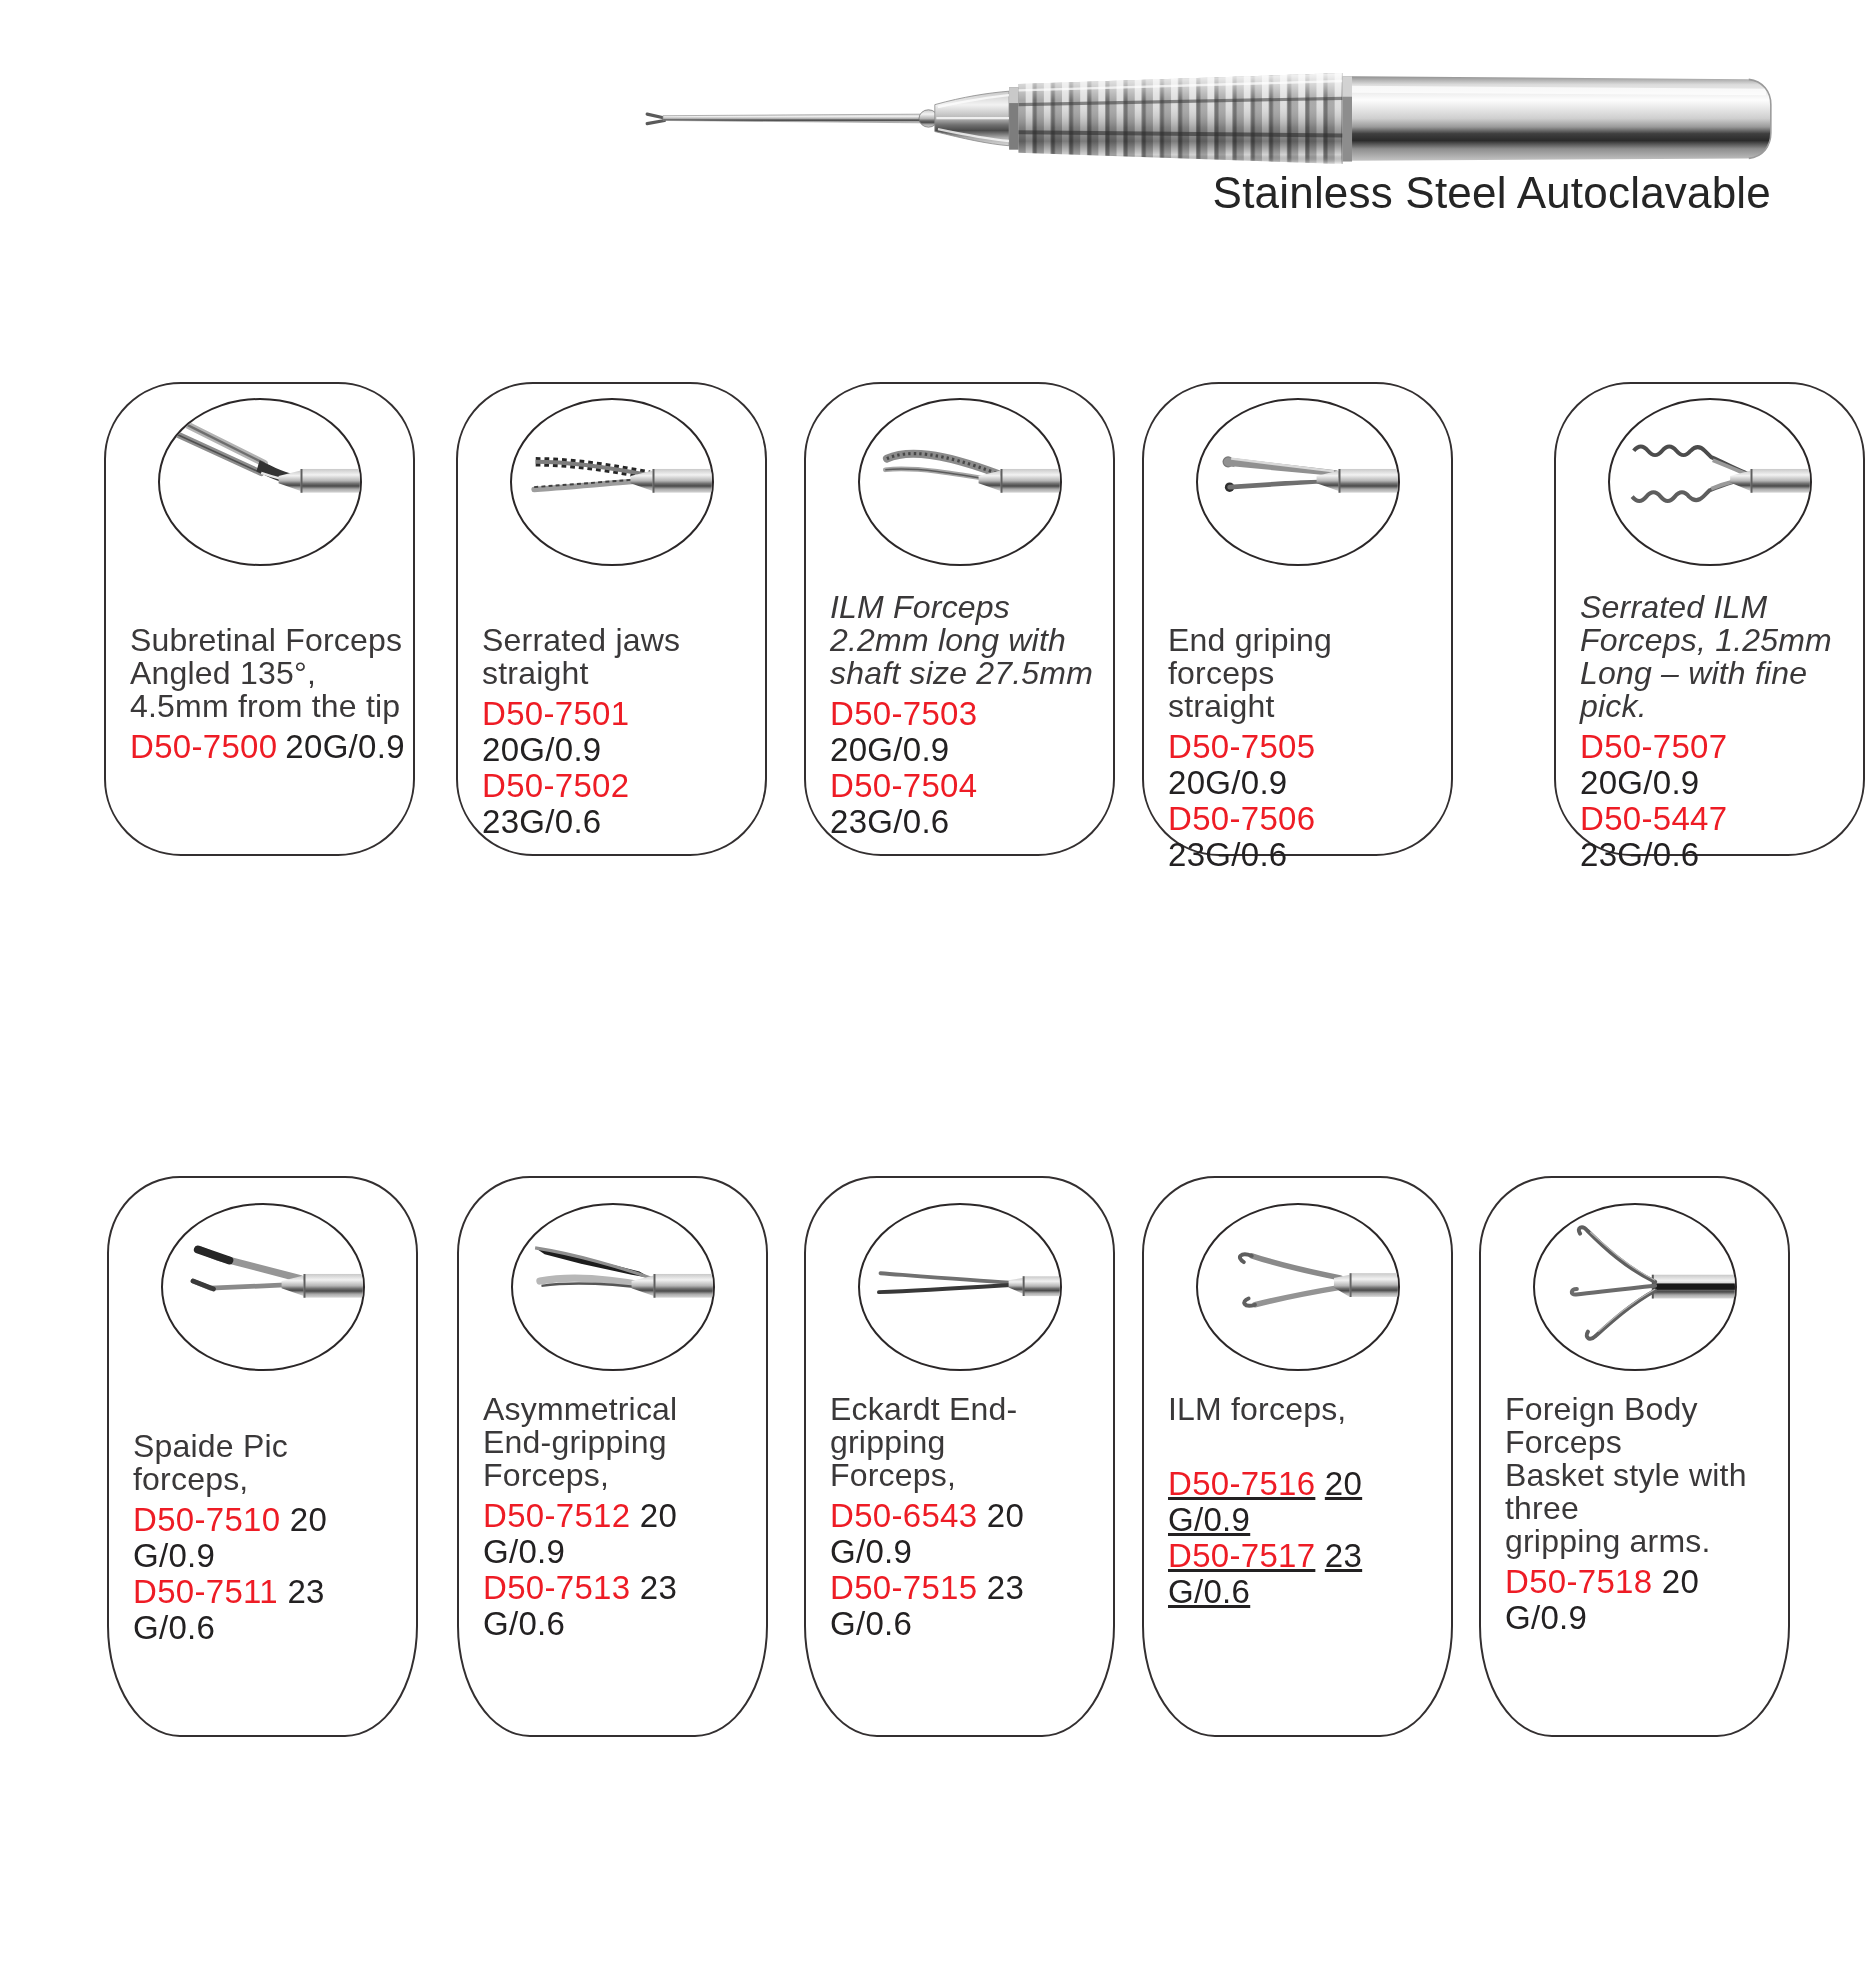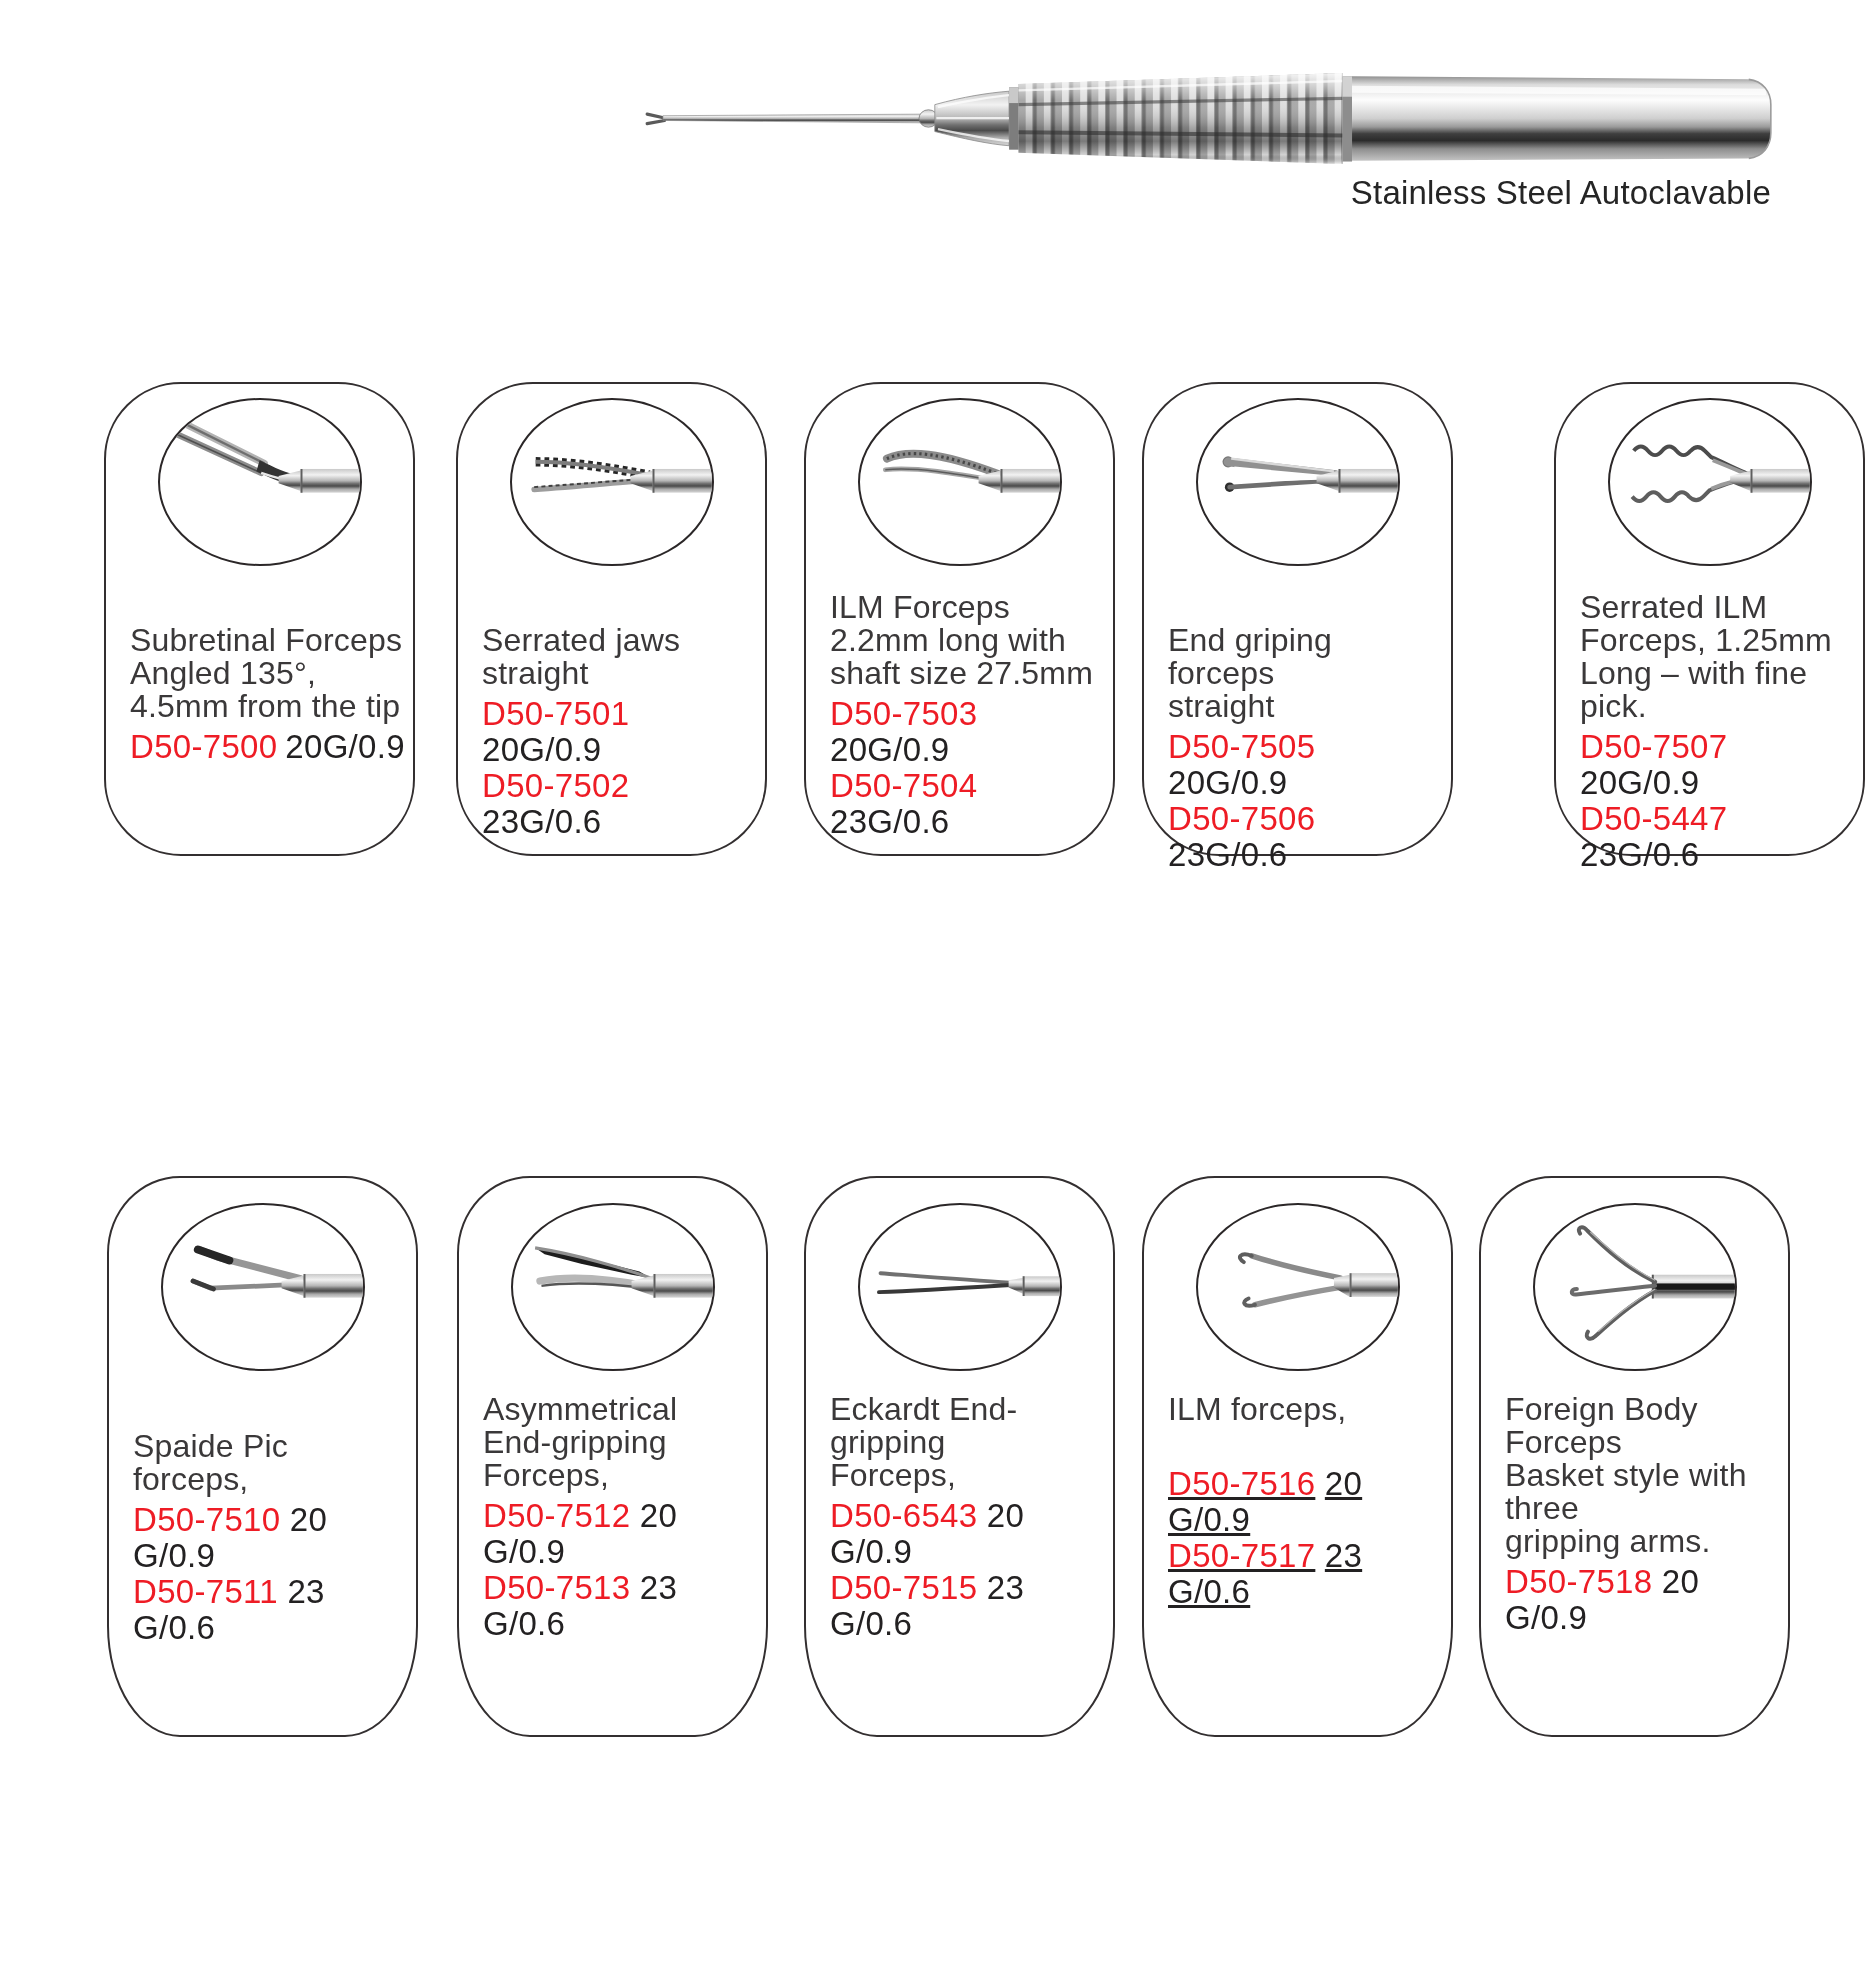--- a/index.html
+++ b/index.html
@@ -1,20 +1,20 @@
 <!DOCTYPE html>
 <html style="font-size:12.6px"><head>
 <meta charset="utf-8">
 <style>
   html,body{margin:0;padding:0;background:#ffffff;}
   .page{position:relative;width:1871px;height:1974px;background:#ffffff;overflow:hidden;
         font-family:"Liberation Sans", sans-serif;}
   
   .hero-svg{position:absolute;left:644px;top:57px;width:1130px;height:119px;}
-  .hero-caption{position:absolute;top:175px;right:100px;font-size:33px;line-height:35px;
+  .hero-caption{position:absolute;top:175px;right:100px;font-size:44px;line-height:35px;
         color:#252525;letter-spacing:0.2px;}
   
   .card{position:absolute;width:311px;background:#fff;border:2px solid #332f30;box-sizing:border-box;}
   .r1{top:382px;height:474px;border-radius:77px;}
   .r2{top:1176px;height:561px;border-radius:73px 73px 73px 73px / 77px 77px 111px 111px;}
   .c1{left:104px}.c2{left:456px}.c3{left:804px}.c4{left:1142px}.c5{left:1554px}
   .c6{left:107px}.c7{left:457px}.c8{left:804px}.c9{left:1142px}.c10{left:1479px}
   .circle{position:absolute;left:50%;transform:translateX(-50%);width:204px;height:168px;
         border:2px solid #2b2728;border-radius:50%;background:#fff;box-sizing:border-box;overflow:hidden;}
   .r1 .circle{top:14.2px}
@@ -24,21 +24,21 @@
   .r1 .text{top:199px}
   .r2 .text{top:212px}
   .title{font-size:32px;line-height:33px;color:#3a3839;white-space:pre-line;letter-spacing:0.2px;}
   .products{margin-top:6.3px;font-size:33px;line-height:36px;color:#232122;letter-spacing:0.3px;}
   .code{color:#ee1c25;}
   .cols .code{display:inline-block;width:172px;}
   .inline .code{margin-right:8px;}
   .r2 .inline .code{margin-right:9.5px;}
   
   .c1 .title,.c2 .title,.c4 .title{margin-top:41px;}
-  .c3 .title,.c5 .title{margin-top:8px;}
+  .c3 .title,.c5 .title{margin-top:8px;font-style:italic;}
   .c6 .title{margin-top:40px;}
   .c7 .title,.c8 .title,.c9 .title,.c10 .title{margin-top:3.2px;}
   .c9 .products{margin-top:40px;text-decoration:underline;}
 </style>
 </head>
 <body>
 
 <div class="page">
 
   <svg width="0" height="0" style="position:absolute" aria-hidden="true">

